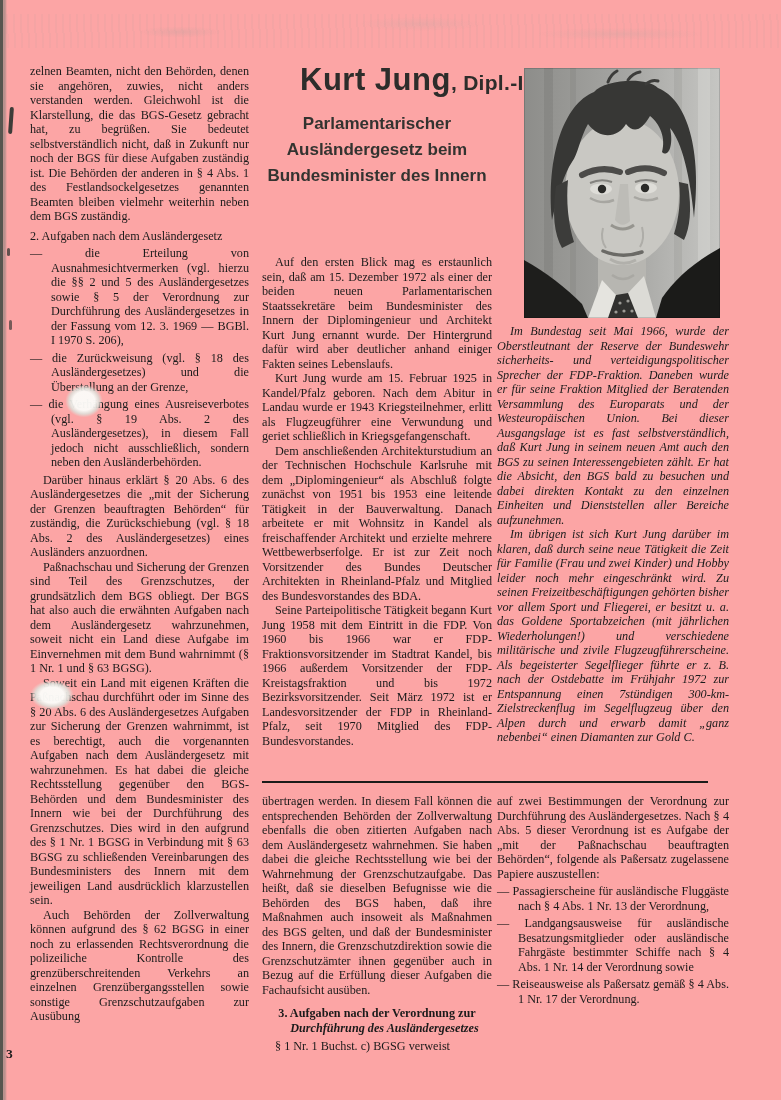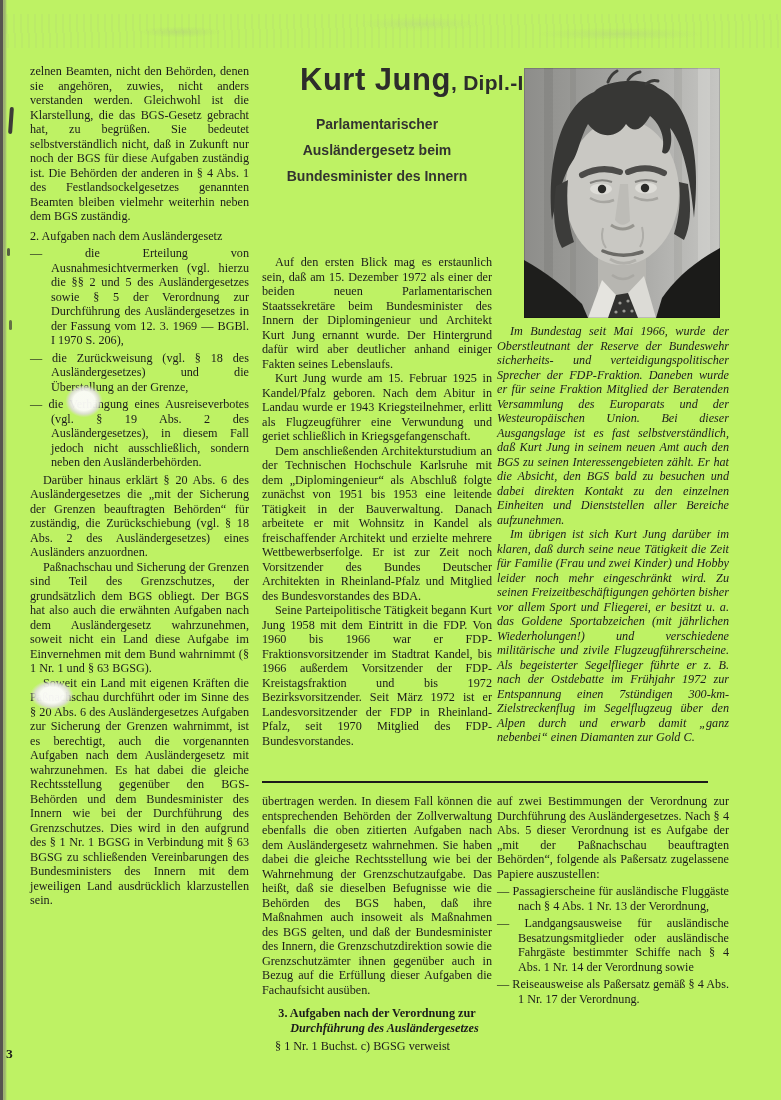--- a/index.html
+++ b/index.html
@@ -1,18 +1,18 @@
 <!DOCTYPE html>
 <html lang="de"><head>
 <meta charset="utf-8">
 <style>
   html,body { margin:0; padding:0; background:#d8d8d4; }
   .sheet {
     position:relative; width:781px; height:1100px;
-    background:#bef264; overflow:hidden;
+    background:#fca5a5; overflow:hidden;
     font-family:"Liberation Serif", serif; color:#1b1b1b;
   }
   
   .top-band {
     position:absolute; left:0; top:14px; width:781px; height:34px;
     background:
       radial-gradient(60px 8px at 180px 18px, rgba(160,160,155,.25), transparent 70%),
       radial-gradient(90px 10px at 420px 10px, rgba(170,170,165,.22), transparent 70%),
       radial-gradient(120px 9px at 620px 20px, rgba(165,165,160,.22), transparent 70%),
       repeating-linear-gradient(88deg, rgba(150,150,145,.10) 0 2px, transparent 2px 7px);
@@ -46,21 +46,21 @@
   .ind { text-indent:13px; }
   .li  { margin:3px 0; padding-left:21px; text-indent:-21px; }
   .h2head { font-weight:normal; margin:5px 0 3px; text-align:left; }
   .h3 { font-weight:bold; margin:9px 0 4px; text-align:center; }
   .h3 .l2 { padding-left:15px;font-style:italic; }
   
   .headline { position:absolute; left:260px; top:62px; width:234px; font-family:"Liberation Sans", sans-serif; }
   .title-line { color:#2d2d2b; white-space:nowrap;margin-left:40px; }
   .title-main   { font-size:31px; font-weight:bold; letter-spacing:.5px; }
   .title-suffix { font-size:21px; font-weight:bold; letter-spacing:.3px; }
-  .subtitle { margin-top:13px; text-align:center; font-weight:bold; font-size:14px; line-height:26px; color:#333330; }
+  .subtitle { margin-top:13px; text-align:center; font-weight:bold; font-size:17px; line-height:26px; color:#333330; }
   
   .photo { position:absolute; left:524px; top:68px; width:196px; height:250px; margin:0; }
   .photo svg { display:block; }
   
   .divider { position:absolute; left:262px; top:781px; width:446px; height:2px; background:#1c1c1a; }
   .page-num { position:absolute; left:6px; top:1046px; font-weight:bold; font-size:13.5px; font-family:"Liberation Serif", serif; }
 </style>
 </head>
 <body>
 
@@ -74,20 +74,21 @@
 
   <div class="col col-left">
     <p class="p">zelnen Beamten, nicht den Behörden, denen sie angehören, zuwies, nicht anders verstanden werden. Gleichwohl ist die Klarstellung, die das BGS-Gesetz gebracht hat, zu begrüßen. Sie bedeutet selbstverständlich nicht, daß in Zukunft nur noch der BGS für diese Aufgaben zuständig ist. Die Behörden der anderen in § 4 Abs. 1 des Festlandsockelgesetzes genannten Beamten bleiben vielmehr weiterhin neben dem BGS zuständig.</p>
     <div class="h2head">2. Aufgaben nach dem Ausländergesetz</div>
     <p class="li">— die Erteilung von Ausnahmesichtvermerken (vgl. hierzu die §§ 2 und 5 des Ausländergesetzes sowie § 5 der Verordnung zur Durchführung des Ausländergesetzes in der Fassung vom 12. 3. 1969 — BGBl. I 1970 S. 206),</p>
     <p class="li">— die Zurückweisung (vgl. § 18 des Ausländergesetzes) und die Überstellung an der Grenze,</p>
     <p class="li">— die Verhängung eines Ausreiseverbotes (vgl. § 19 Abs. 2 des Ausländergesetzes), in diesem Fall jedoch nicht ausschließlich, sondern neben den Ausländerbehörden.</p>
     <p class="p ind">Darüber hinaus erklärt § 20 Abs. 6 des Ausländergesetzes die „mit der Sicherung der Grenzen beauftragten Behörden“ für zuständig, die Zurückschiebung (vgl. § 18 Abs. 2 des Ausländergesetzes) eines Ausländers anzuordnen.</p>
     <p class="p ind">Paßnachschau und Sicherung der Grenzen sind Teil des Grenzschutzes, der grundsätzlich dem BGS obliegt. Der BGS hat also auch die erwähnten Aufgaben nach dem Ausländergesetz wahrzunehmen, soweit nicht ein Land diese Aufgabe im Einvernehmen mit dem Bund wahrnimmt (§ 1 Nr. 1 und § 63 BGSG).</p>
     <p class="p ind">Soweit ein Land mit eigenen Kräften die Paßnachschau durchführt oder im Sinne des § 20 Abs. 6 des Ausländergesetzes Aufgaben zur Sicherung der Grenzen wahrnimmt, ist es berechtigt, auch die vorgenannten Aufgaben nach dem Ausländergesetz mit wahrzunehmen. Es hat dabei die gleiche Rechtsstellung gegenüber den BGS-Behörden und dem Bundesminister des Innern wie bei der Durchführung des Grenzschutzes. Dies wird in den aufgrund des § 1 Nr. 1 BGSG in Verbindung mit § 63 BGSG zu schließenden Vereinbarungen des Bundesministers des Innern mit dem jeweiligen Land ausdrücklich klarzustellen sein.</p>
+    <p class="p ind">Auch Behörden der Zollverwaltung können aufgrund des § 62 BGSG in einer noch zu erlassenden Rechtsverordnung die polizeiliche Kontrolle des grenzüberschreitenden Verkehrs an einzelnen Grenzübergangsstellen sowie sonstige Grenzschutzaufgaben zur Ausübung</p>
   </div>
 
   <header class="headline">
     <div class="title-line">
       <span class="title-main">Kurt Jung</span><span class="title-suffix">, Dipl.-Ing.</span>
     </div>
     <div class="subtitle">
       <div>Parlamentarischer</div>
       <div>Ausländergesetz beim</div>
       <div>Bundesminister des Innern</div>

